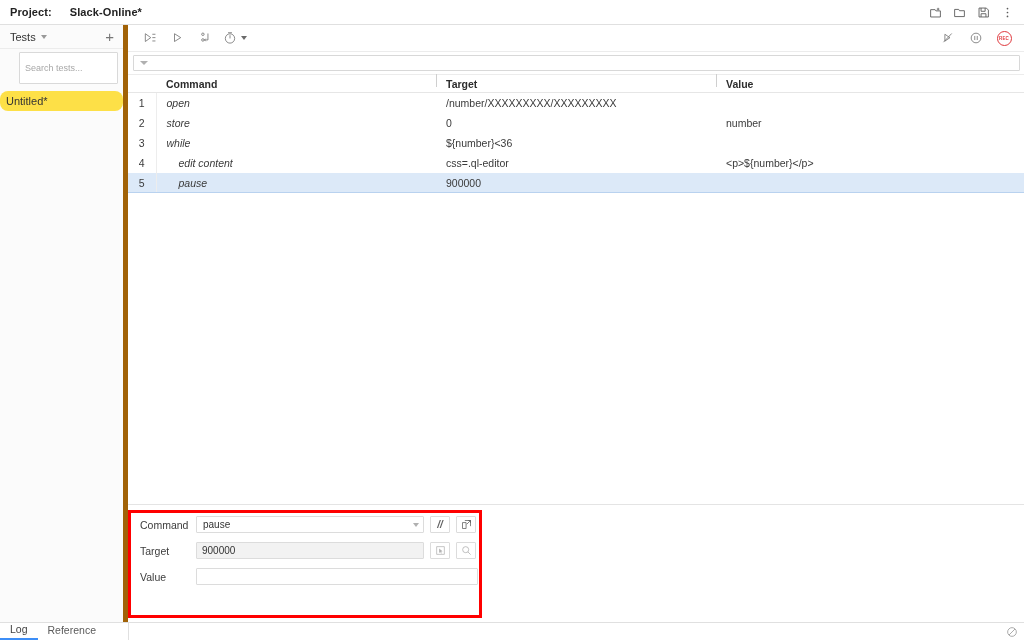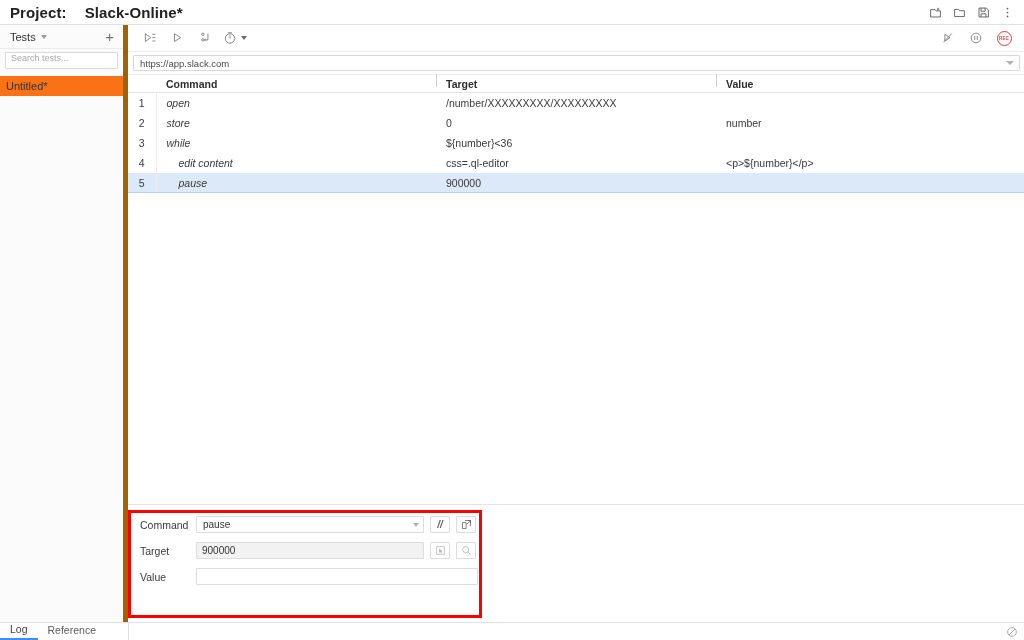--- a/index.html
+++ b/index.html
@@ -14,21 +14,21 @@
 
   
   .titlebar {
     height: 25px; width: 100%;
     display: flex; align-items: center;
     border-bottom: 1px solid #e0e0e0;
     background: #ffffff;
     padding: 0 6px 0 10px;
   }
   .project-title {
-    font-size: 15px; font-weight: bold; color: #222;
+    font-size: 11px; font-weight: bold; color: #222;
     letter-spacing: 0.1px;
   }
   .titlebar-spacer { flex: 1; }
   .titlebar-icons { display: flex; align-items: center; gap: 2px; }
   .ticon {
     width: 22px; height: 22px;
     display: flex; align-items: center; justify-content: center;
     color: #5a5a5a;
   }
   .ticon svg { display: block; }
@@ -61,42 +61,43 @@
     border-right: 3.5px solid transparent;
     border-top: 4px solid #999;
   }
   .sidebar-header-spacer { flex: 1; }
   .plus-btn {
     font-size: 15px; color: #777; line-height: 1;
     padding: 0 3px; font-weight: 300;
   }
   .search-wrap { padding: 3px 5px 4px 5px; }
   .search-box {
-    height: 17px;
+    height: 32px;
     border: 1px solid #d9d9d9;
     background: #fff;
-    display: flex; align-items: flex-start;
+    display: flex; align-items: center;
     padding: 0 4px 0 5px;
     border-radius: 1px;
+    margin-left: 14px;
   }
   .search-input {
     border: none; outline: none;
     font-size: 9px; color: #333;
     flex: 1; background: transparent;
     font-family: "Liberation Sans", sans-serif;
     padding: 0;
   }
   .search-input::placeholder { color: #a8a8a8; }
   .search-icon { color: #9a9a9a; display:flex; }
   .test-list { flex: 1; padding-top: 3px; }
   .test-item {
     height: 20px; display: flex; align-items: center;
     padding-left: 6px; font-size: 11px; color: #333;
   }
-  .test-item.active { background: #f97316; }
+  .test-item.active { background: #fde047; border-radius: 8px; }
 
   
   .editor { flex: 1; display: flex; flex-direction: column; min-width: 0; }
 
   .toolbar {
     height: 27px; display: flex; align-items: center;
     padding: 0 6px 0 8px;
     border-bottom: 1px solid #ececec;
     background: #ffffff;
   }
@@ -369,21 +370,20 @@
       </div>
       <div class="tb-btn">
         <div class="rec-btn">
           <span>REC</span>
         </div>
       </div>
     </div>
 
     <div class="urlbar-wrap">
       <div class="urlbar">
-        <input class="urlbar-input" type="text" value="https://app.slack.com" style="">
         <span class="url-caret"></span>
       </div>
     </div>
 
     <div class="table-region">
       <table class="cmd-table">
         <colgroup>
           <col class="col-num">
             <col class="col-cmd">
             <col class="col-tgt">

